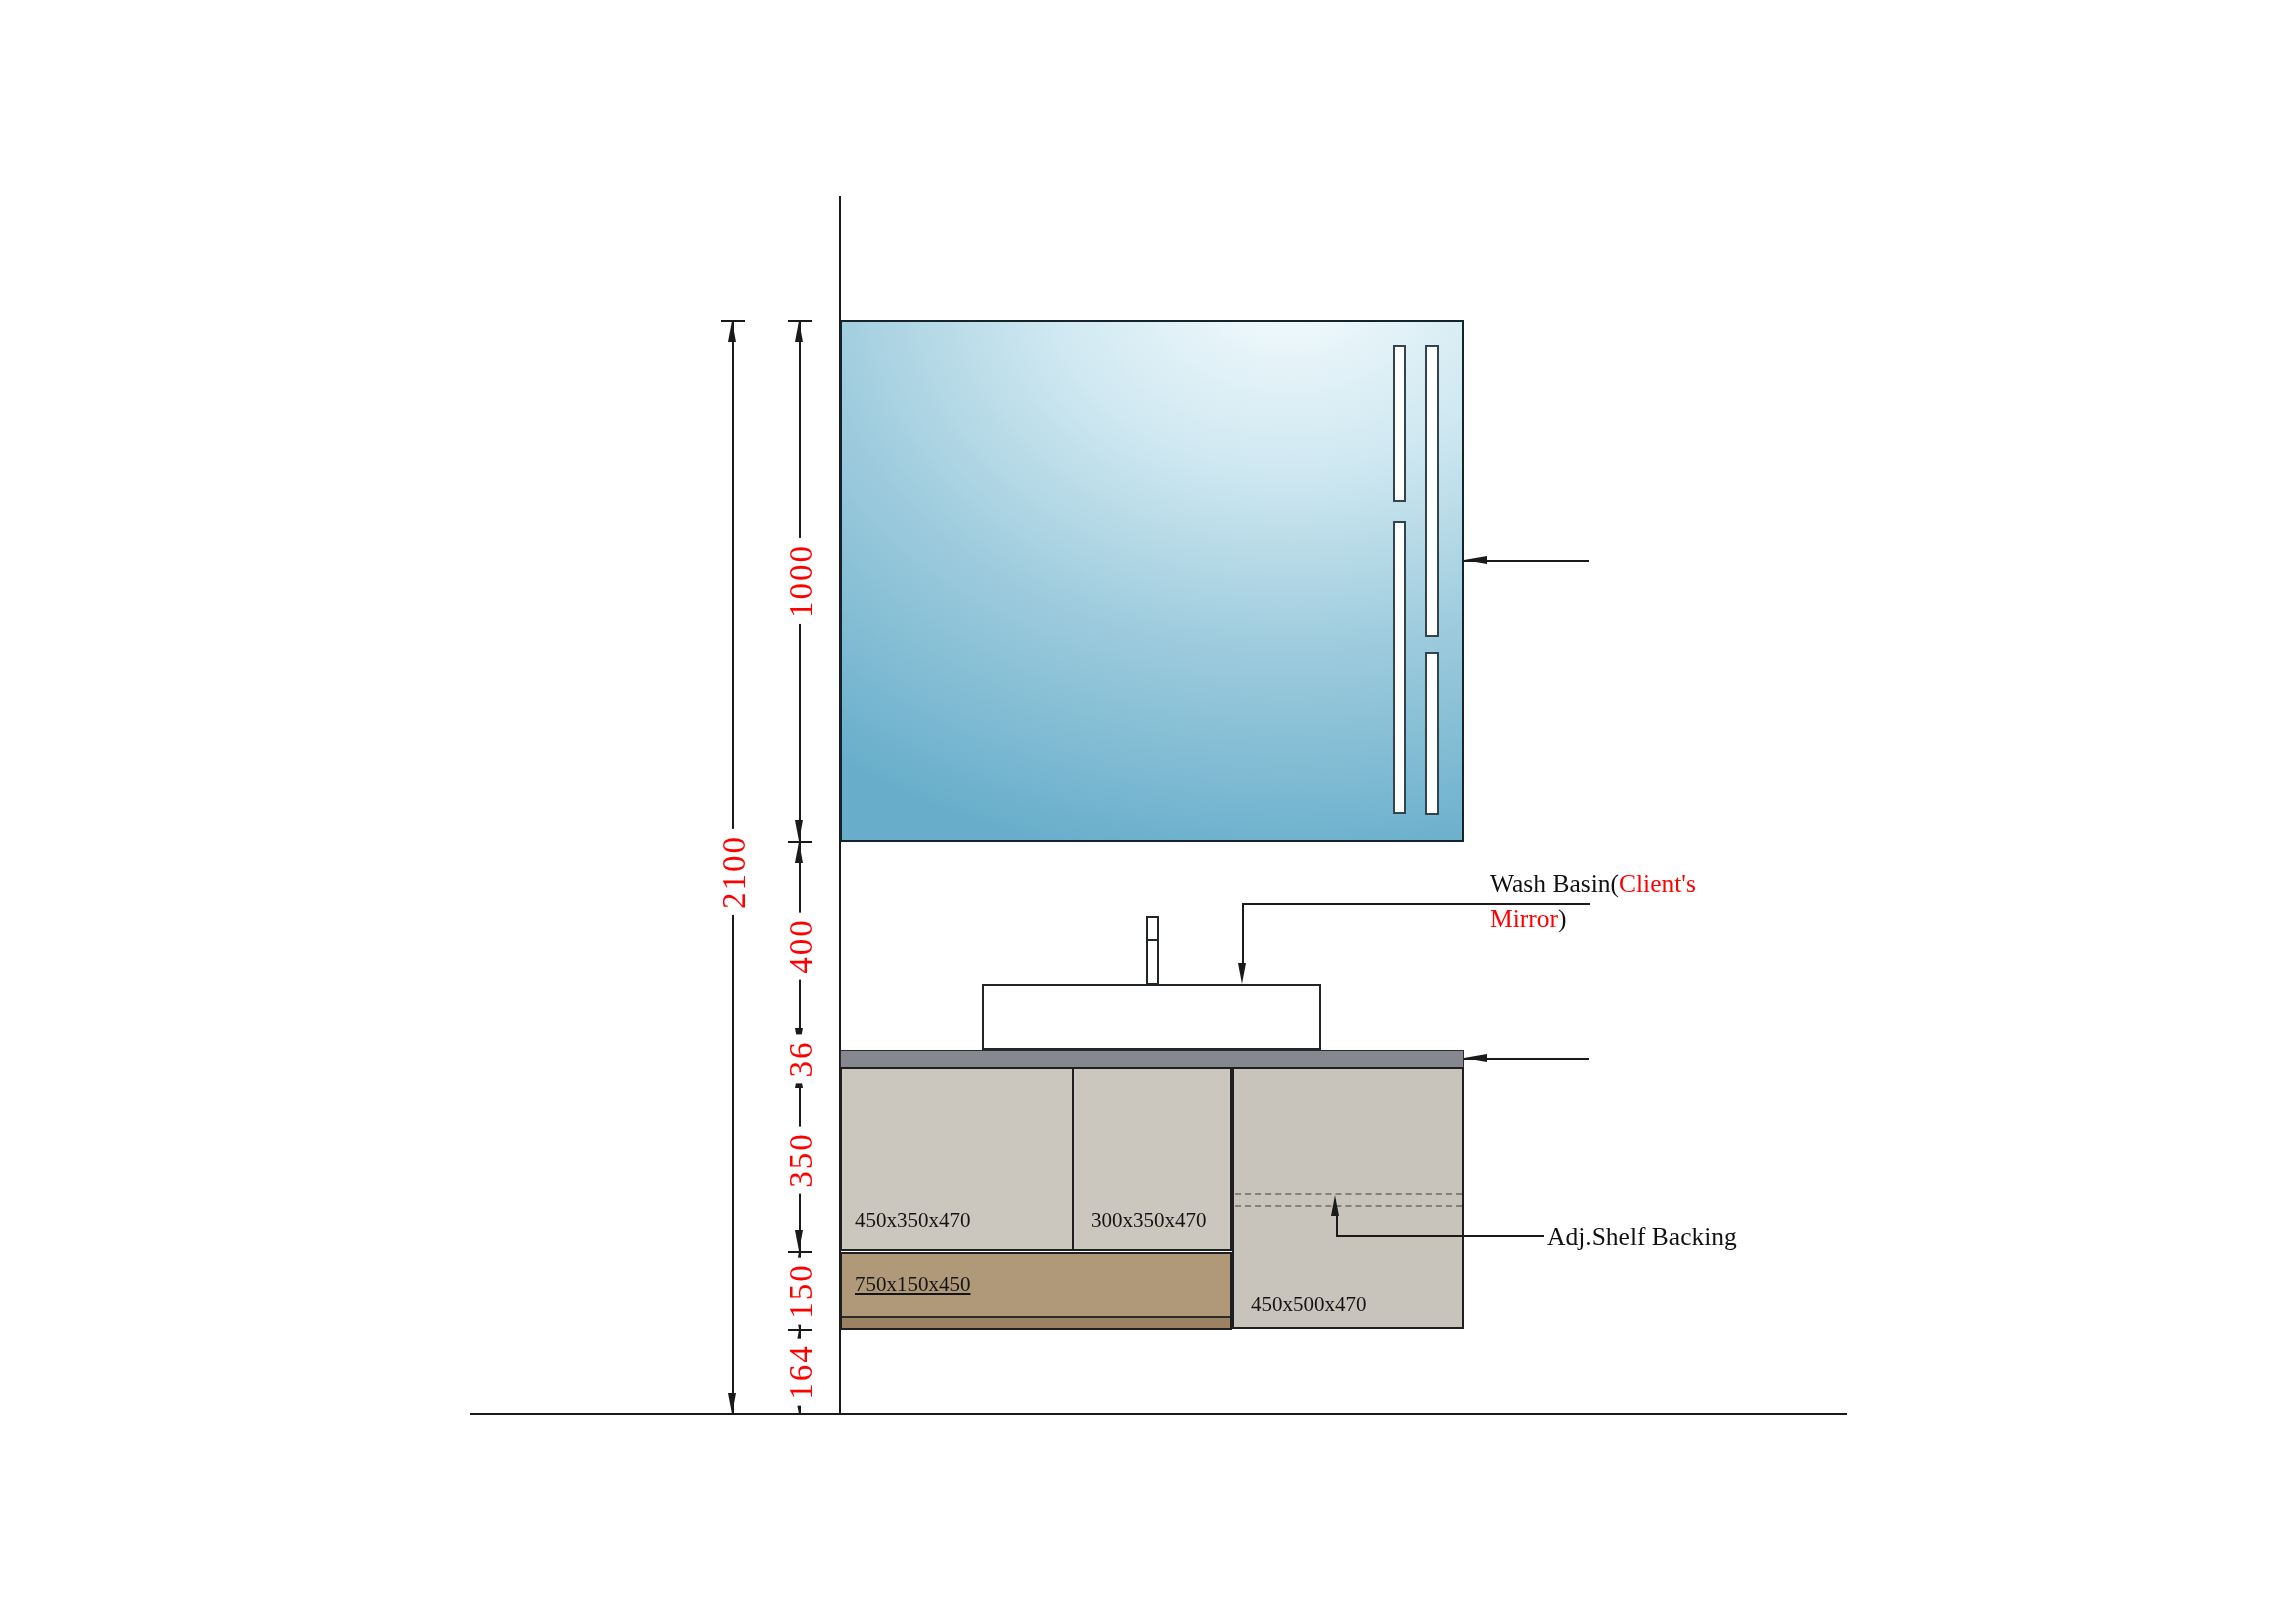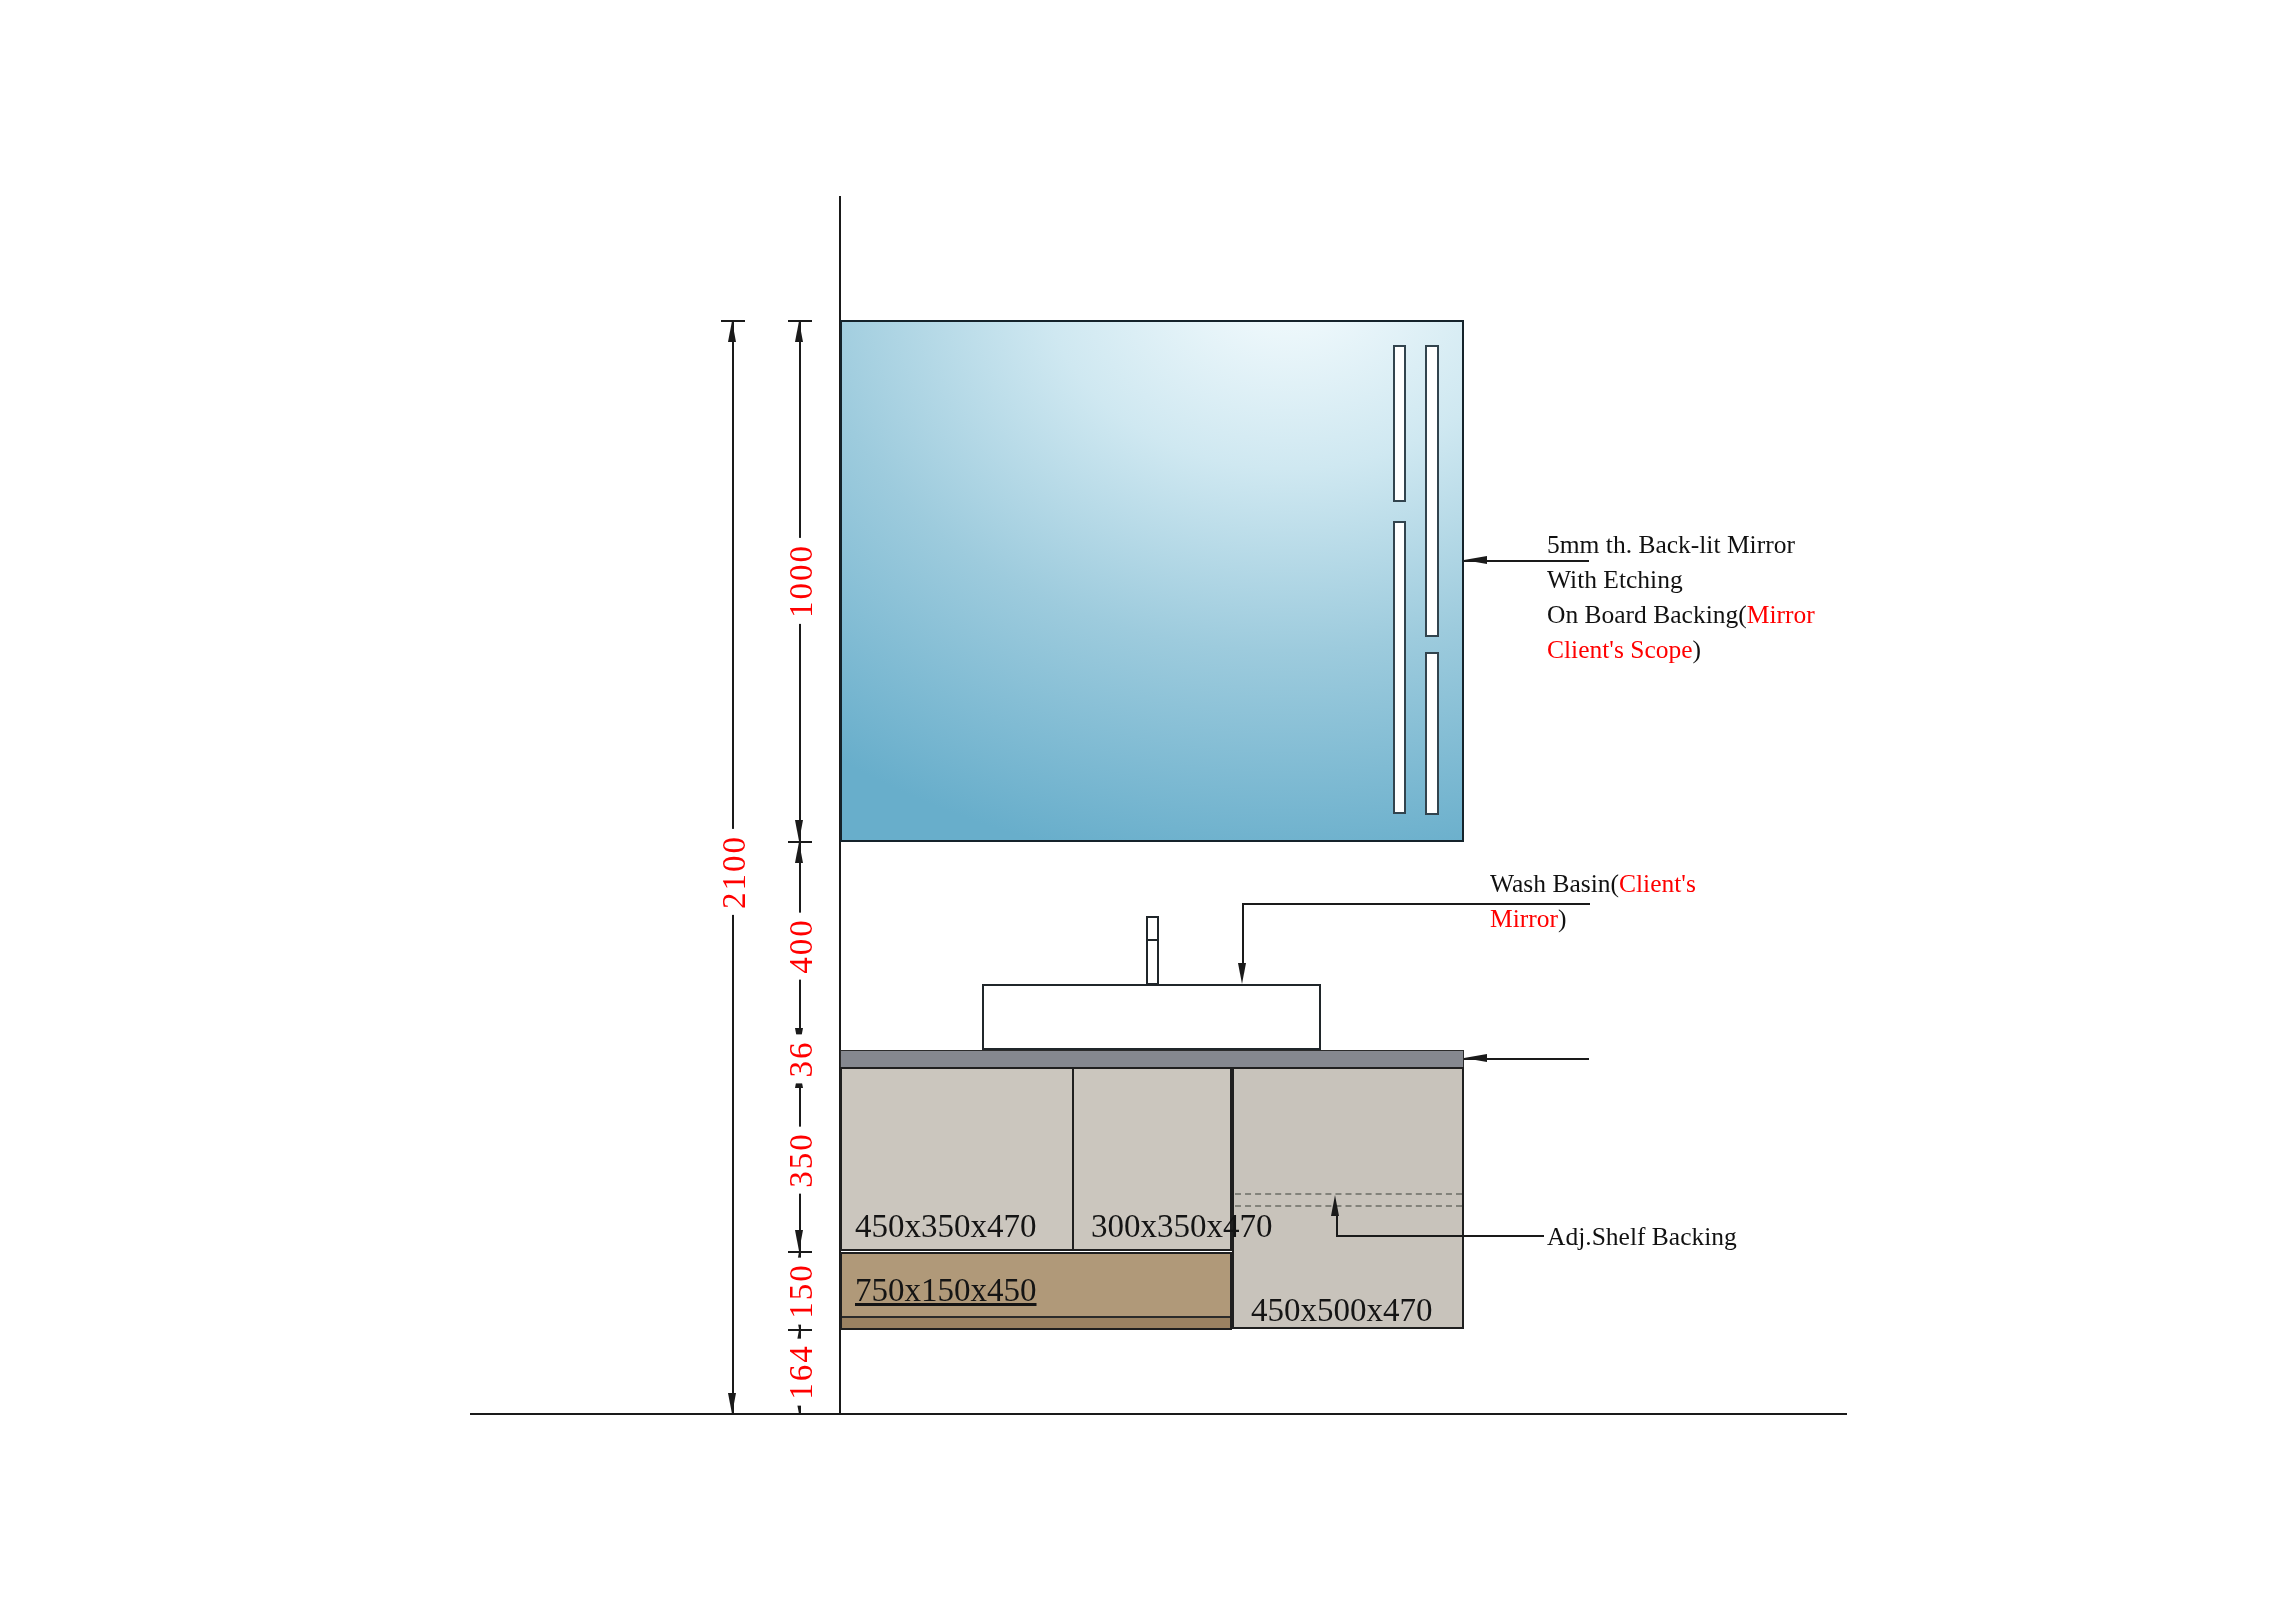--- a/index.html
+++ b/index.html
@@ -8,21 +8,21 @@
   .line{position:absolute;background:var(--line-black,#1a1a1a);}
   .tick{position:absolute;width:23.5px;height:2px;background:var(--line-black,#1a1a1a);}
   .arr{position:absolute;width:0;height:0;}
   .arr.up{border-left:4.9px solid transparent;border-right:4.9px solid transparent;border-bottom:21.6px solid var(--line-black,#1a1a1a);}
   .arr.down{border-left:4.9px solid transparent;border-right:4.9px solid transparent;border-top:21.6px solid var(--line-black,#1a1a1a);}
   .arr.left{border-top:4.9px solid transparent;border-bottom:4.9px solid transparent;border-right:23.5px solid var(--line-black,#1a1a1a);}
   .dim-text{position:absolute;transform:translate(-50%,-50%) rotate(-90deg);color:var(--red-accent,#ff0000);
             background:#fff;font-size:33px;letter-spacing:2px;padding:0 5.9px;white-space:nowrap;}
   .note{position:absolute;font-size:25.5px;line-height:35px;color:#111;white-space:nowrap;}
   .note .red{color:var(--red-accent,#ff0000);}
-  .box-label{position:absolute;font-size:33px;color:#141414;white-space:nowrap;}
+  .box-label{position:absolute;font-size:21px;color:#141414;white-space:nowrap;}
   #mirror{position:absolute;left:840px;top:320px;width:624px;height:522px;box-sizing:border-box;
           border:2px solid #15232b;
           background:radial-gradient(ellipse 140% 130% at 72% -8%, #f6fcfe 0%, #cfe8f1 28%, #9dcbdd 55%, var(--mirror-blue,#68aecb) 88%);}
   .etch{position:absolute;box-sizing:border-box;background:#ffffff;border:2px solid #32444e;}
   #granite{position:absolute;left:840px;top:1050px;width:624px;height:17.6px;box-sizing:border-box;
            background:var(--granite-gray,#85888f);border:1px solid #2b2b2b;}
   .cab{position:absolute;box-sizing:border-box;border:2px solid #1f1f1f;background:var(--cabinet-beige,#cbc6be);}
   #drawer{position:absolute;left:840px;top:1252px;width:392px;height:78px;box-sizing:border-box;
           border:2px solid #1f1f1f;background:var(--drawer-tan,#b09979);}
   #drawer .strip{position:absolute;left:0;right:0;bottom:0;height:9.8px;background:#9b8262;border-top:2px solid #2a2a2a;}
@@ -95,26 +95,20 @@
   <div class="arr down" style="left:795px;top:1393px;"></div>
   <div class="dim-text" style="left:801px;top:581px;">1000</div>
   <div class="dim-text" style="left:801px;top:946px;">400</div>
   <div class="dim-text" style="left:801px;top:1059px;">36</div>
   <div class="dim-text" style="left:801px;top:1160px;">350</div>
   <div class="dim-text" style="left:801px;top:1291px;">150</div>
   <div class="dim-text" style="left:801px;top:1372px;">164</div>
 
   <div class="line" style="left:1464px;top:560px;width:125px;height:2px;"></div>
   <div class="arr left" style="left:1464px;top:556px;"></div>
-  <div class="note" style="left:1547px;top:527px;">
-    <div><span>5mm th. Back-lit Mirror</span></div>
-    <div><span>With Etching</span></div>
-    <div><span>On Board Backing(</span><span class="red">Mirror</span></div>
-    <div><span class="red">Client's Scope</span><span>)</span></div>
-  </div>
 
   <div class="line" style="left:1243px;top:903px;width:347px;height:2px;"></div>
   <div class="line" style="left:1242px;top:903px;width:2px;height:61px;"></div>
   <div class="arr down" style="left:1238px;top:963px;"></div>
   <div class="note" style="left:1490px;top:866px;">
     <div><span>Wash Basin(</span><span class="red">Client's</span></div>
     <div><span class="red">Mirror</span><span>)</span></div>
   </div>
 
   <div class="line" style="left:1464px;top:1058px;width:125px;height:2px;"></div>

